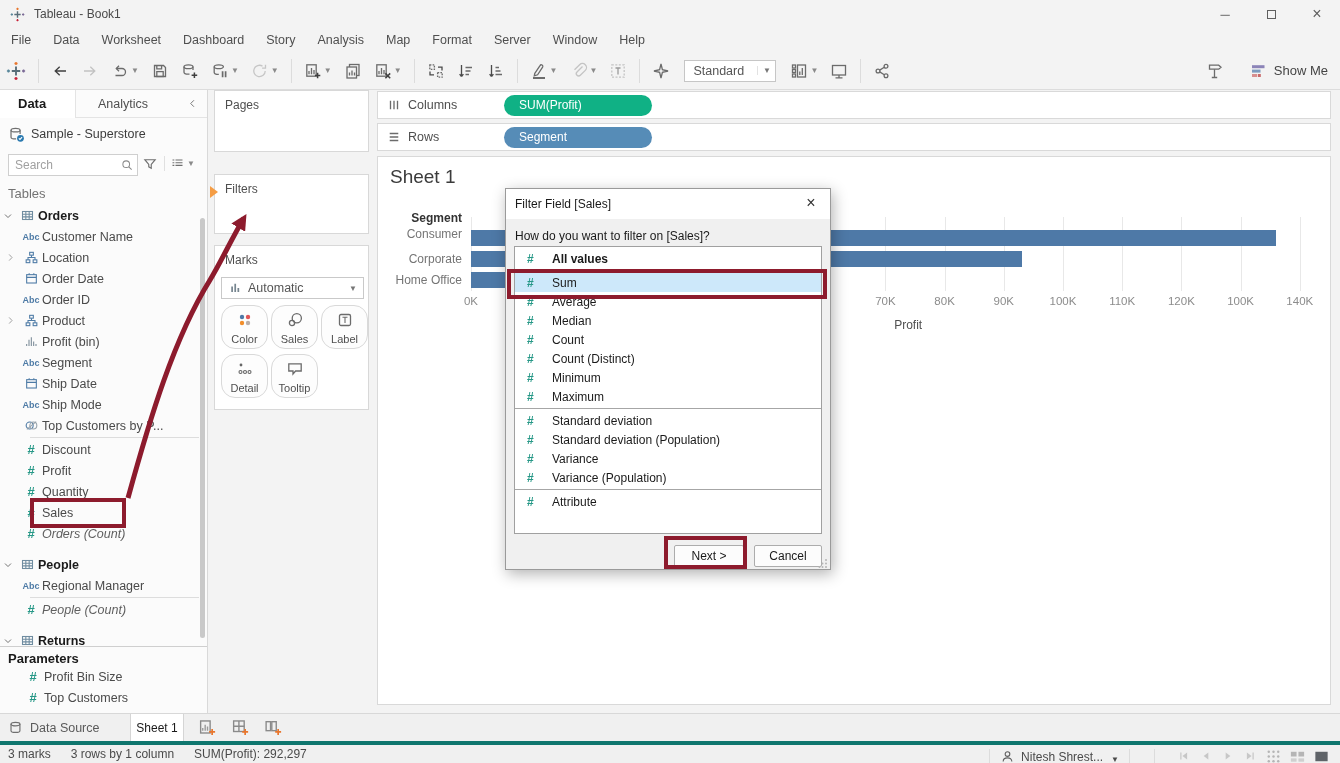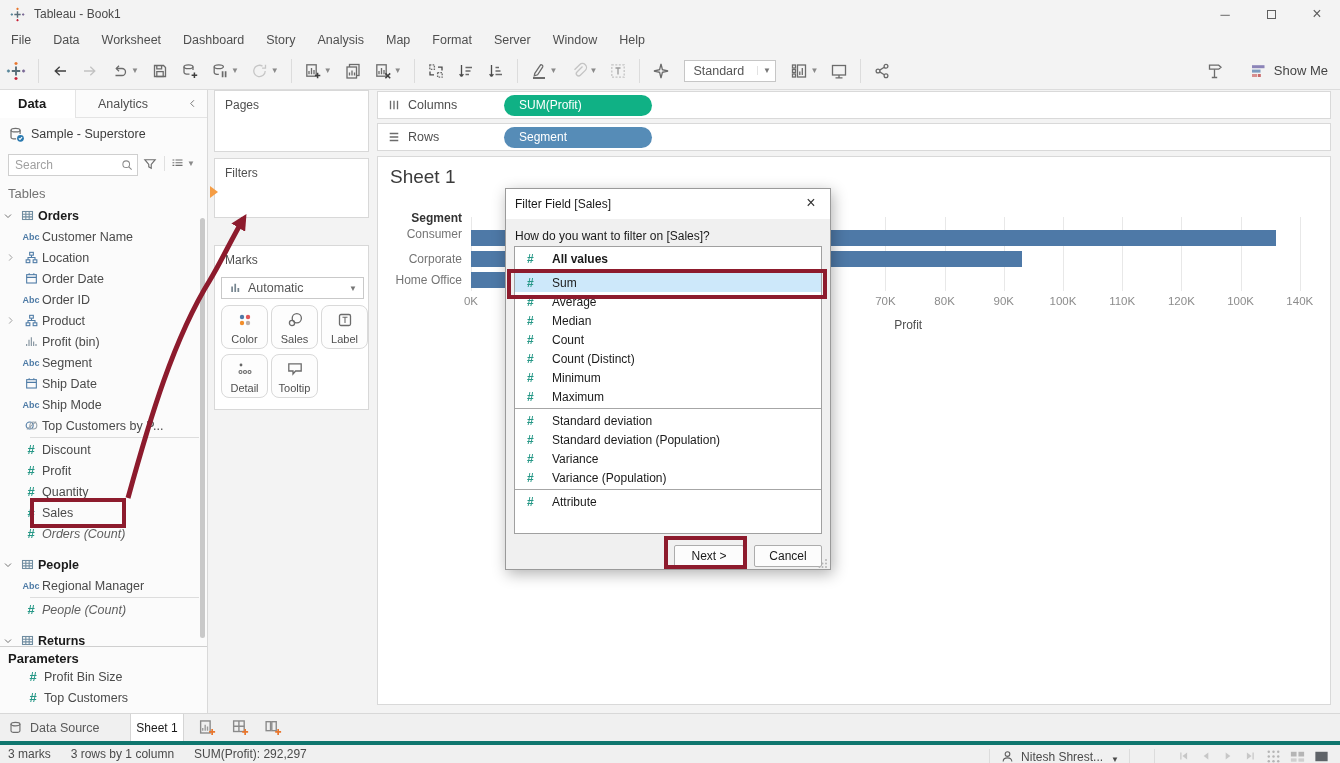--- a/index.html
+++ b/index.html
@@ -59,21 +59,21 @@
 
   
   .cardscol { position:absolute; left:208px; top:90px; width:167px; height:623px; background:#f3f3f3; }
   .card { position:absolute; left:6px; width:155px; background:#fff; border:1px solid #d8d8d8; }
   .card .clabel { font-size:12px; color:#4f4f4f; padding:7px 0 0 10px; }
   .filters-marker { position:absolute; left:2px; top:96px; width:0; height:0; border-left:8px solid #f59d45; border-top:6px solid transparent; border-bottom:6px solid transparent; }
   .marks-select { position:absolute; left:6px; top:31px; width:143px; height:22px; border:1px solid #c9c9c9; background:#fff; display:flex; align-items:center; font-size:12.5px; color:#555; }
   .marks-select .mi { margin:0 5px 0 7px; }
   .marks-select .val { flex:1; }
   .marks-select .sel-caret { width:20px; text-align:center; color:#777; font-size:8px; }
-  .markbtn { position:absolute; width:47px; height:44px; border:1px solid #d9d9d9; background:#fdfdfd; border-radius:8px; display:flex; flex-direction:column; align-items:center; justify-content:space-between; padding:5px 0 3px 0; }
+  .markbtn { position:absolute; width:47px; height:44px; border:1px solid #d9d9d9; background:#fdfdfd; border-radius:14px; display:flex; flex-direction:column; align-items:center; justify-content:space-between; padding:5px 0 3px 0; }
   .markbtn .mlabel { font-size:11px; color:#4f4f4f; }
 
   
   .shelf { position:absolute; left:377px; width:954px; height:28px; background:#fff; border:1px solid #d9d9d9; display:flex; align-items:center; }
   .shelf .sh-icon { margin-left:9px; }
   .shelf .sh-label { font-size:12.5px; color:#4f4f4f; margin-left:7px; }
   .pill { position:absolute; left:126px; top:3px; width:148px; height:21px; border-radius:10.5px; color:#fff; font-size:12px; line-height:21px; padding-left:15px; }
   .chartpane { position:absolute; left:377px; top:156px; width:954px; height:549px; background:#fff; border:1px solid #d9d9d9; }
   .sheet-title { position:absolute; left:12px; top:9px; font-size:19px; color:#3b3b3b; }
   .row-header { position:absolute; left:4px; top:54px; width:80px; text-align:right; font-size:12px; font-weight:bold; color:#333; }
@@ -619,21 +619,21 @@
           </div>
         </div>
     </div>
     <div class="dp-scroll"></div>
   </div>
 
   <div class="cardscol">
     <div class="card" style="top:0;height:62px">
       <div class="clabel">Pages</div>
     </div>
-    <div class="card" style="top:68px;height:60px">
+    <div class="card" style="top:84px;height:60px">
       <div class="clabel">Filters</div>
     </div>
     <div class="filters-marker"></div>
     <div class="card" style="top:155px;height:165px">
       <div class="clabel">Marks</div>
       <div class="marks-select">
         <span class="mi" id="autobars-icon">
             <svg width="14" height="14" viewBox="0 0 18 18" fill="none" stroke="#76858f" stroke-width="1.3">
               <path d="M4 14 V7 M8 14 V3.5 M12 14 V9" stroke-width="2.2"></path>
             </svg>

